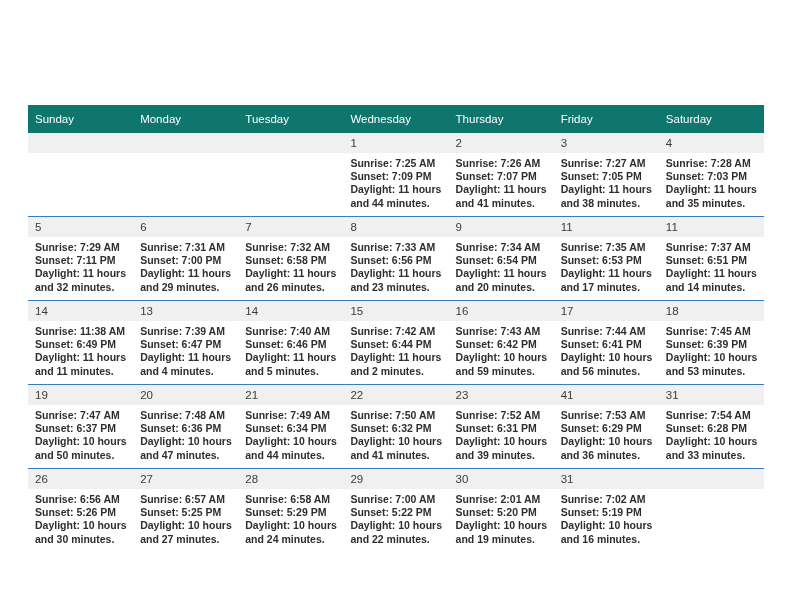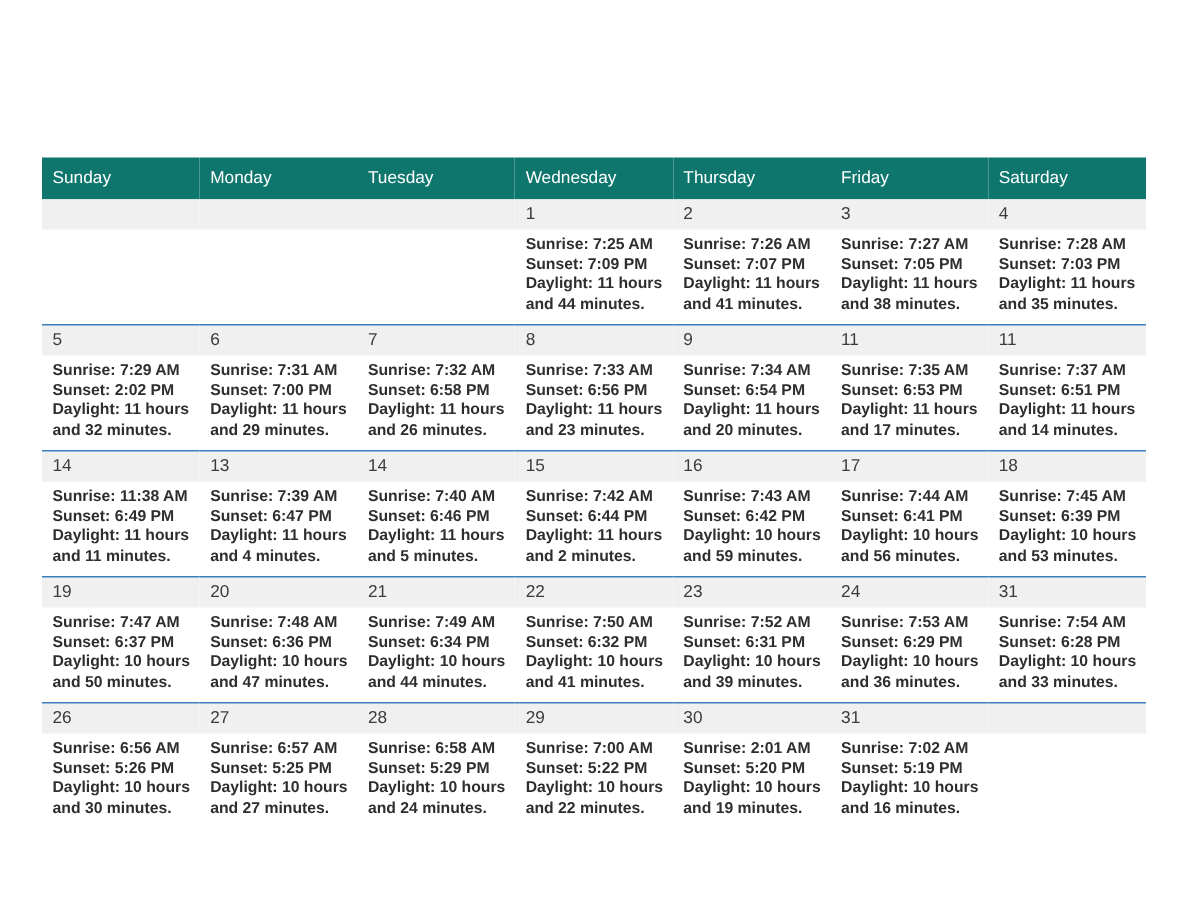--- a/index.html
+++ b/index.html
@@ -205,21 +205,21 @@
               <div>Daylight: 11 hours</div>
               <div>and 35 minutes.</div>
             </div>
           </td>
         </tr>
         <tr class="week-row">
           <td>
             <span class="daynum">5</span>
             <div class="info">
               <div>Sunrise: 7:29 AM</div>
-              <div>Sunset: 2:02 PM</div>
+              <div>Sunset: 7:11 PM</div>
               <div>Daylight: 11 hours</div>
               <div>and 32 minutes.</div>
             </div>
           </td>
           <td>
             <span class="daynum">6</span>
             <div class="info">
               <div>Sunrise: 7:31 AM</div>
               <div>Sunset: 7:00 PM</div>
               <div>Daylight: 11 hours</div>
@@ -377,21 +377,21 @@
           <td>
             <span class="daynum">23</span>
             <div class="info">
               <div>Sunrise: 7:52 AM</div>
               <div>Sunset: 6:31 PM</div>
               <div>Daylight: 10 hours</div>
               <div>and 39 minutes.</div>
             </div>
           </td>
           <td>
-            <span class="daynum">24</span>
+            <span class="daynum">41</span>
             <div class="info">
               <div>Sunrise: 7:53 AM</div>
               <div>Sunset: 6:29 PM</div>
               <div>Daylight: 10 hours</div>
               <div>and 36 minutes.</div>
             </div>
           </td>
           <td>
             <span class="daynum">31</span>
             <div class="info">

